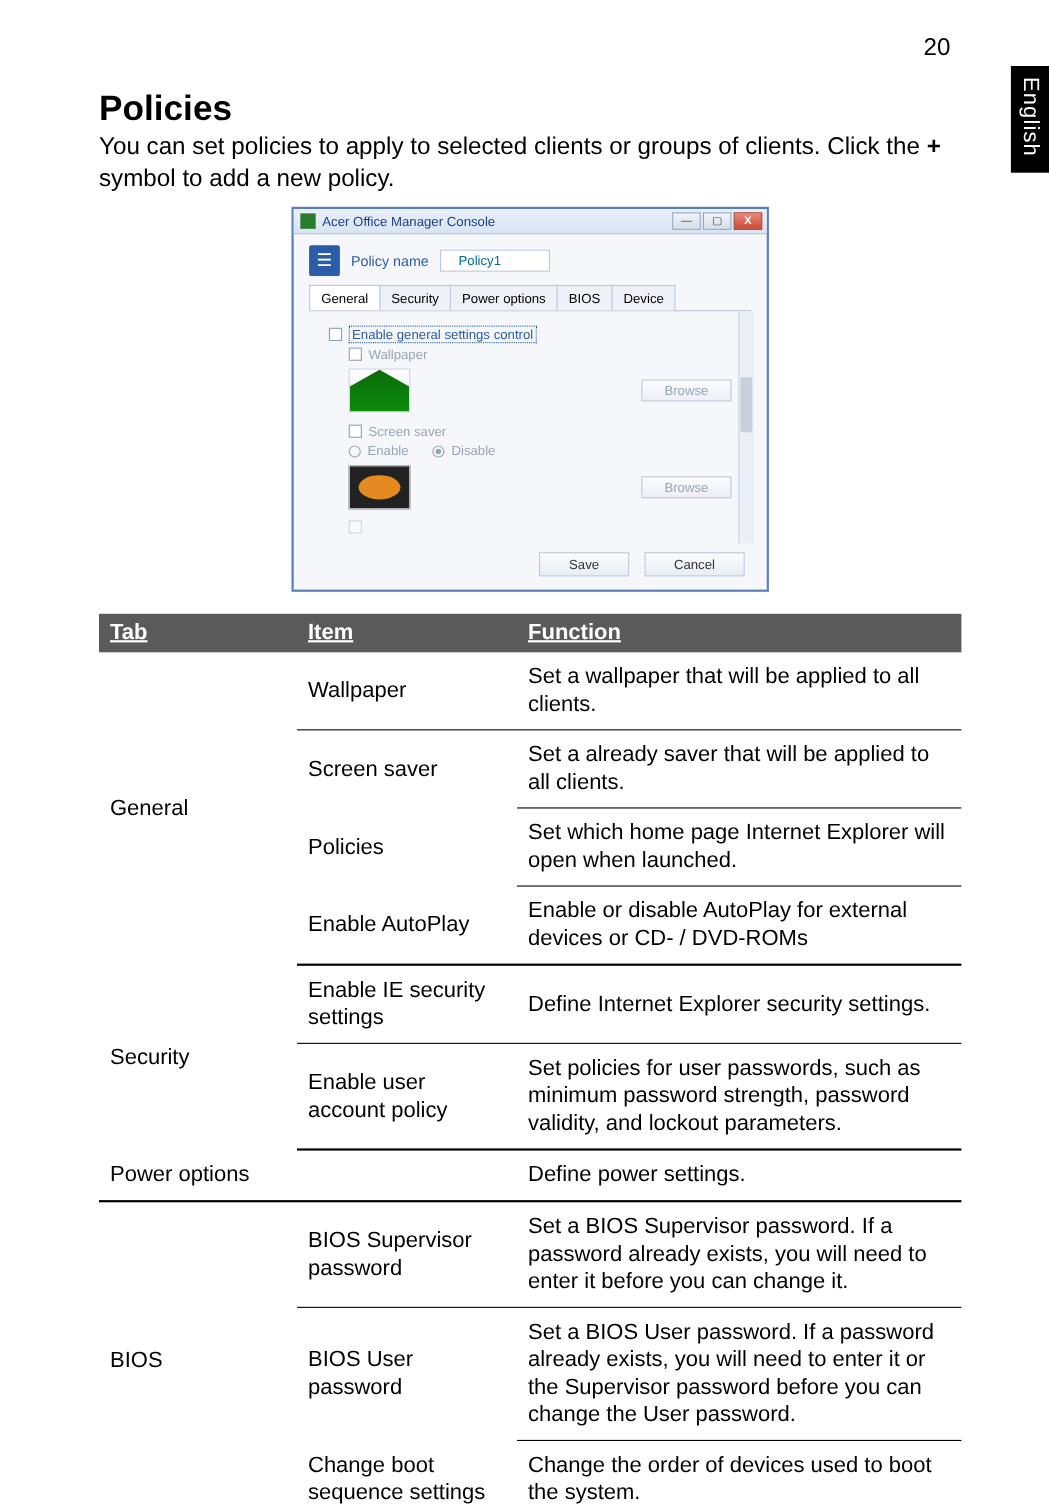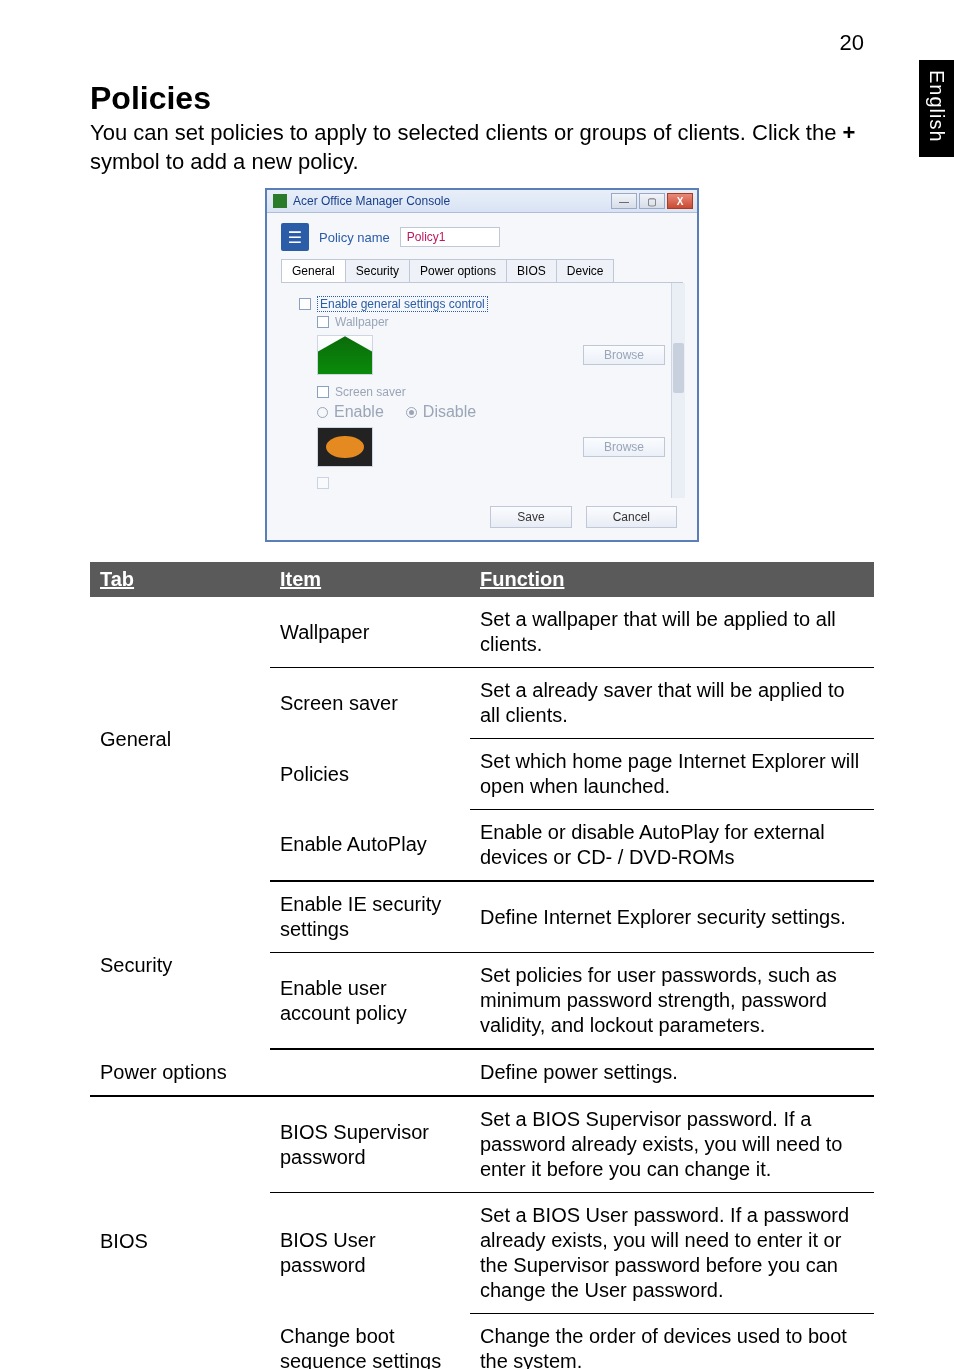--- a/index.html
+++ b/index.html
@@ -17,41 +17,41 @@
   .titlebar-left { display: flex; align-items: center; gap: 6px; }
   .titlebar-icon { width: 14px; height: 14px; background: #2a7b2a; display: inline-block; }
   .titlebar-title { color: #1a3f8a; font-size: 12px; }
   .win-btns { display: flex; gap: 2px; }
   .win-btn { width: 26px; height: 16px; display: flex; align-items: center; justify-content: center; font-size: 10px; background: linear-gradient(#f2f4f8,#d6dde9); border: 1px solid #9ba9c4; color: #444; }
   .win-btn.close { background: linear-gradient(#e98a7a,#c94a33); color:#fff; border-color:#a93a23; font-weight:bold; }
 
   .policy-header { display: flex; align-items: center; gap: 10px; padding: 10px 14px 8px 14px; }
   .policy-icon { width: 28px; height: 28px; background: #2a5ca8; color:#fff; display:flex; align-items:center; justify-content:center; font-size:16px; border-radius:2px; }
   .policy-name-label { color: #2a5ca8; font-size: 13px; }
-  .policy-name-input { border: 1px solid #c0c8d8; padding: 2px 6px; font-size: 12px; width: 100px; color:#be185d; background:#fff; }
+  .policy-name-input { border: 1px solid #c0c8d8; padding: 2px 16px; font-size: 12px; width: 100px; color:#0369a1; background:#fff; }
 
   .tabs-row { display: flex; border-bottom: 1px solid #c0c8d8; margin: 0 14px; }
   .dlgtab { padding: 4px 10px; border: 1px solid #c0c8d8; border-bottom: none; background: #eef2f8; font-size: 12px; margin-right: -1px; }
   .dlgtab.active { background: #fff; }
 
   .tab-panel { margin: 0 14px; padding: 10px 18px 6px 18px; position: relative; }
   .scroll-track { position: absolute; right: -2px; top: 0; bottom: 0; width: 14px; background: #eaeef5; border-left: 1px solid #cfd6e3; }
   .scroll-thumb { position: absolute; left: 1px; right: 1px; top: 60px; height: 50px; background: #c8d0de; border-radius: 2px; }
 
   .chk-row { display: flex; align-items: center; gap: 6px; margin: 3px 0; }
   .chk { width: 12px; height: 12px; border: 1px solid #8aa0c0; background: #fff; display:inline-block; }
   .section-link { color: #2a5ca8; border: 1px dotted #2a5ca8; padding: 0 2px; font-size: 12px; }
   .sub-label { color: #9aa5b8; font-size: 12px; }
   .preview-row { display: flex; align-items: flex-start; gap: 30px; margin: 6px 0 10px 18px; }
   .thumb { width: 56px; height: 40px; border: 1px solid #cfd6e3; background: linear-gradient(#fefefe, #e6ecf4); position: relative; }
   .thumb.green::after { content:""; position:absolute; inset:0; background: linear-gradient(#0a6b0a,#0a8b0a); clip-path: polygon(0 100%, 100% 100%, 100% 40%, 50% 0%, 0 40%); }
   .thumb.acer::after { content:""; position:absolute; inset:8px; background:#e58a20; border-radius:50%; }
   .thumb.acer { background:#222; }
   .browse-btn { margin-left: auto; padding: 2px 20px; border: 1px solid #c0c8d8; background: linear-gradient(#fafcff,#ebeff7); color:#9aa5b8; font-size: 12px; align-self: center; }
-  .radio-row { display: flex; align-items: center; gap: 6px; margin: 4px 0 4px 18px; color:#9aa5b8; font-size:16px;text-align:center; }
+  .radio-row { display: flex; align-items: center; gap: 6px; margin: 4px 0 4px 18px; color:#9aa5b8; font-size:12px;text-align:center; }
   .radio { width: 11px; height: 11px; border: 1px solid #9aa5b8; border-radius: 50%; display:inline-block; position:relative; }
   .radio.selected::after { content:""; position:absolute; left:2px; top:2px; width:5px; height:5px; background:#9aa5b8; border-radius:50%; }
 
   .dialog-footer { display: flex; justify-content: flex-end; gap: 14px; padding: 8px 20px 4px 20px; }
   .dlg-btn { padding: 3px 26px; border: 1px solid #c0c8d8; background: linear-gradient(#fbfcff,#e8ecf4); font-size: 12px; color:#333; }
 
   
   .spec-table { width: 100%; border-collapse: collapse; font-size: 20px; }
   .spec-table thead th { background: #5a5a5a; color: #fff; text-align: left; font-weight: bold; padding: 6px 10px; font-size: 20px; text-decoration: underline; }
   .spec-table th:first-child { width: 180px; }

